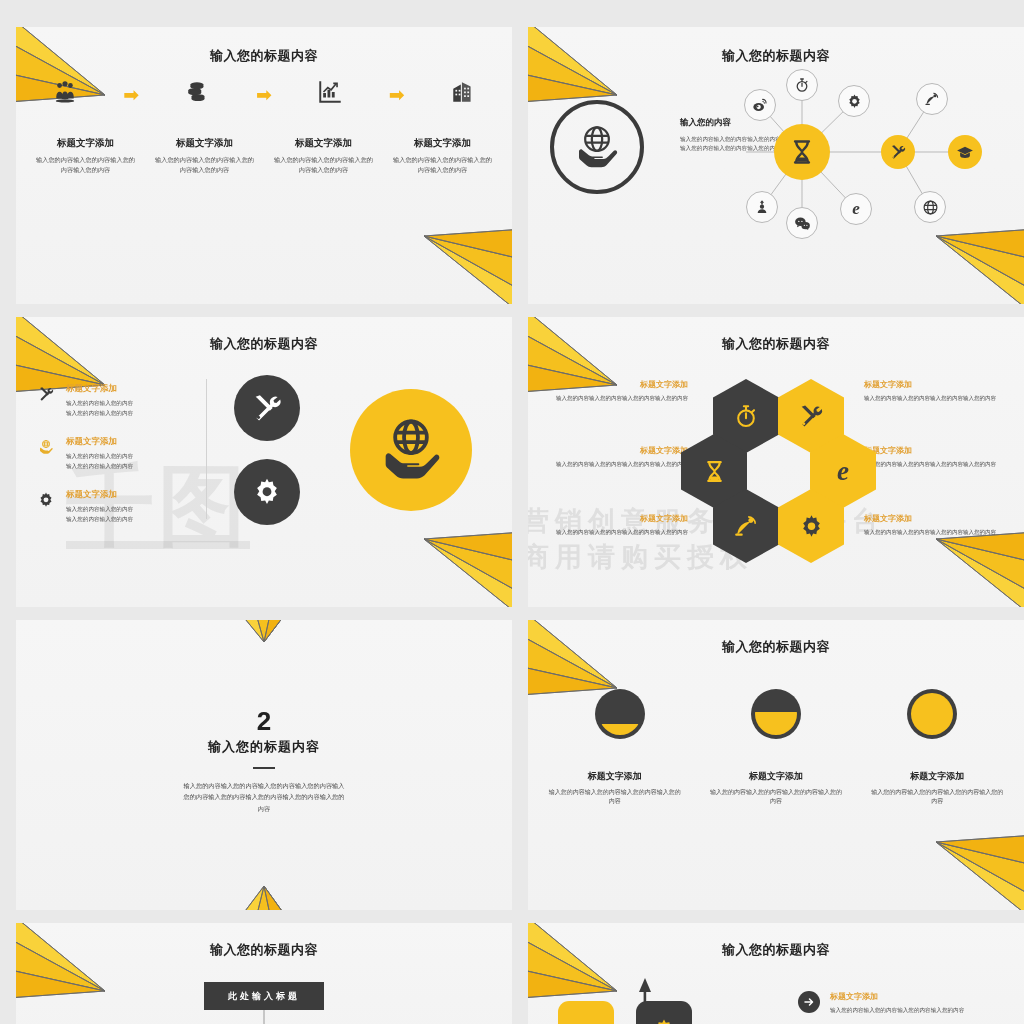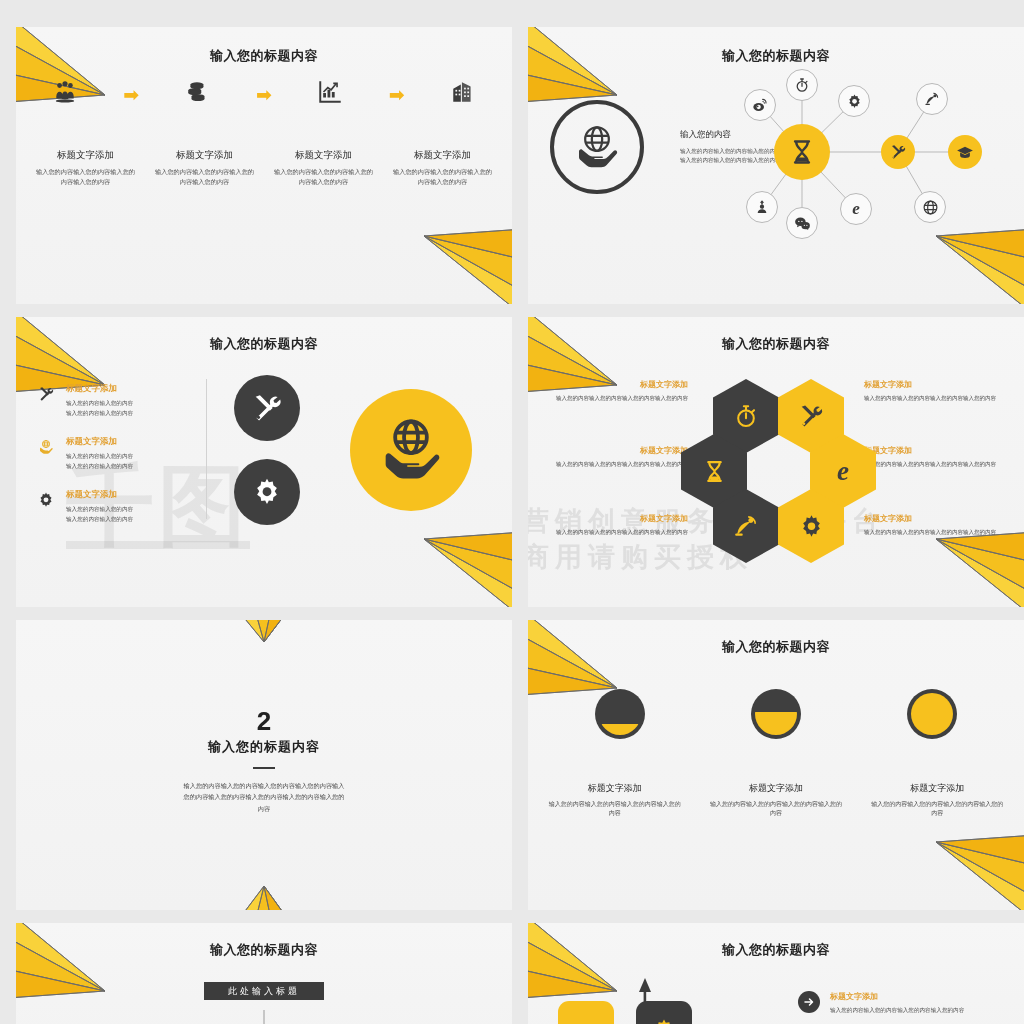--- a/index.html
+++ b/index.html
@@ -39,21 +39,21 @@
   }
   
   .wm{position:absolute;inset:0;pointer-events:none;overflow:hidden;}
   .wm-text{
     position:absolute;color:rgba(125,125,125,.17);
     font-weight:bold;white-space:nowrap;letter-spacing:6px;
   }
   .wm-logo{position:absolute;color:rgba(125,125,125,.13);font-weight:bold;white-space:nowrap;letter-spacing:4px;text-decoration:underline;}
   
   .h-orange{color:#e2a134;font-weight:bold;}
-  .h-dark{color:#262626;font-weight:normal;margin-top:12px;}
+  .h-dark{color:#262626;font-weight:bold;}
   .body-txt{color:#4a4a4a;line-height:1.55;}
   
   .s1-row{position:absolute;left:18px;right:18px;top:52px;display:flex;align-items:center;justify-content:space-between;}
   .s1-ico{width:62px;text-align:center;font-size:26px;color:#3b3b3b;line-height:1;}
   .s1-arrow{font-size:19px;color:#f6b81c;font-weight:bold;line-height:1;}
   .s1-cols{position:absolute;left:10px;right:10px;top:110px;display:flex;}
   .s1-col{flex:1;text-align:center;padding:0 8px;}
   .s1-col .h-dark{font-size:9.5px;margin-bottom:5px;}
   .s1-col .body-txt{font-size:6.2px;}
   
@@ -92,21 +92,21 @@
   .s5-rule{position:absolute;left:50%;margin-left:-11px;top:147px;width:22px;height:2px;background:#3b3b3b;}
   .s5-b{position:absolute;left:50%;margin-left:-83px;width:166px;top:160px;text-align:center;font-size:6.2px;line-height:1.85;color:#3f3f3f;}
   
   .s6-row{position:absolute;left:14px;right:14px;top:66px;display:flex;justify-content:space-around;}
   .s6-circ{width:56px;height:56px;border-radius:50%;overflow:hidden;position:relative;}
   .s6-cols{position:absolute;left:6px;right:6px;top:150px;display:flex;}
   .s6-col{flex:1;text-align:center;padding:0 14px;}
   .s6-col .h-dark{font-size:9px;margin-bottom:5px;}
   .s6-col .body-txt{font-size:6px;}
   
-  .s7-box{position:absolute;left:50%;margin-left:-60px;top:59px;width:120px;height:18px;background:#3c3c3c;color:#fff;font-size:9px;font-weight:normal;letter-spacing:3px;display:flex;align-items:center;justify-content:center;}
+  .s7-box{position:absolute;left:50%;margin-left:-60px;top:59px;width:120px;height:28px;background:#3c3c3c;color:#fff;font-size:9px;font-weight:bold;letter-spacing:3px;display:flex;align-items:center;justify-content:center;}
   .s7-lines{position:absolute;left:0;right:0;top:87px;height:66px;}
   
   .s8-cards{position:absolute;left:30px;top:78px;display:flex;gap:22px;align-items:flex-start;}
   .s8-card{width:56px;height:62px;border-radius:11px;display:flex;align-items:center;justify-content:center;}
   .s8-card.y{background:#f7c11e;color:#3c3c3c;}
   .s8-card.d{background:#3c3c3c;color:#f7c11e;}
   .s8-up{position:absolute;left:110px;top:55px;}
   .s8-list{position:absolute;left:270px;top:68px;right:14px;}
   .s8-item{display:flex;gap:10px;margin-bottom:14px;align-items:flex-start;}
   .s8-dot{flex:0 0 22px;width:22px;height:22px;border-radius:50%;display:flex;align-items:center;justify-content:center;color:#fff;font-size:12px;}

